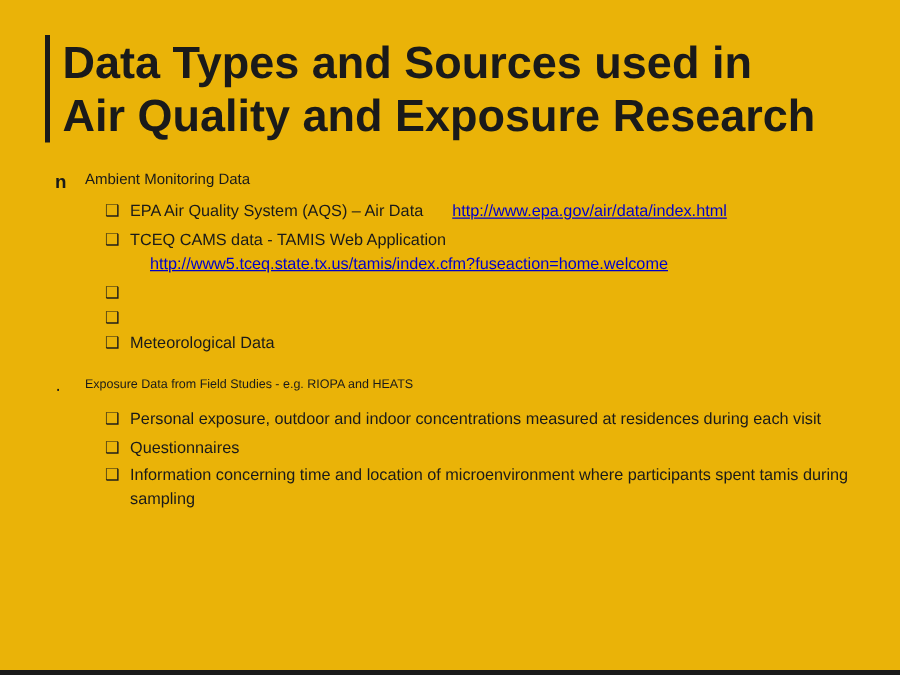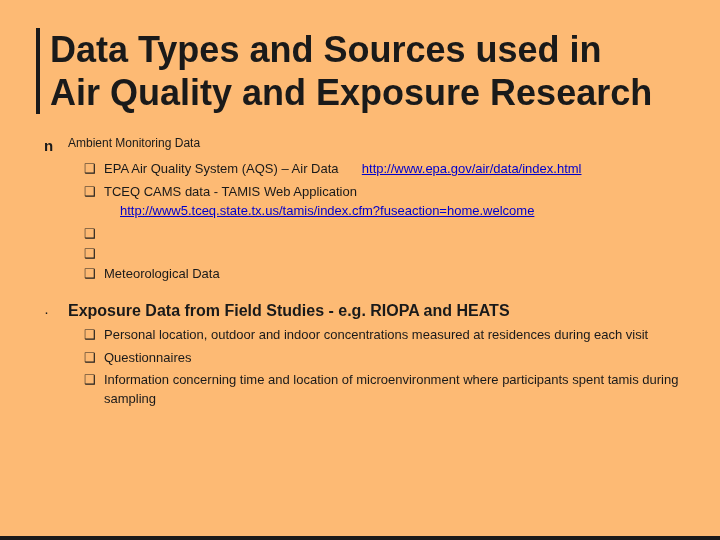--- a/index.html
+++ b/index.html
@@ -12,21 +12,21 @@
       width: 720px;
       height: 540px;
       background: #ffffff;
       font-family: Arial, sans-serif;
       overflow: hidden;
     }
 
     .slide {
       width: 720px;
       height: 540px;
-      background: #fdba74;
+      background: #eab308;
       padding: 28px 36px 20px 36px;
       position: relative;
     }
 
     .title {
       font-size: 36px;
       font-weight: bold;
       color: #1a1a1a;
       line-height: 1.2;
       margin-bottom: 22px;
@@ -65,22 +65,22 @@
       padding-top: 1px;
     }
 
     .section-title {
       font-size: 12px;
       font-weight: normal;
       color: #1a1a1a;
     }
 
     .section-title-bold {
-      font-size: 16px;
-      font-weight: bold;
+      font-size: 10px;
+      font-weight: normal;
       color: #1a1a1a;
     }
 
     .sub-list {
       margin-left: 40px;
       margin-top: 4px;
     }
 
     .sub-item {
       display: flex;
@@ -173,21 +173,21 @@
     <div class="section">
       <div class="section-header">
         <span class="bullet-dash">·</span>
         <span class="section-title-bold">Exposure Data from Field Studies - e.g. RIOPA and HEATS</span>
       </div>
       <div class="sub-list">
 
         <div class="sub-item">
           <span class="sub-bullet">❑</span>
           <span class="sub-text">
-            Personal location, outdoor and indoor concentrations measured at residences during each visit
+            Personal exposure, outdoor and indoor concentrations measured at residences during each visit
           </span>
         </div>
 
         <div class="sub-item">
           <span class="sub-bullet">❑</span>
           <span class="sub-text">
             Questionnaires
           </span>
         </div>
 

